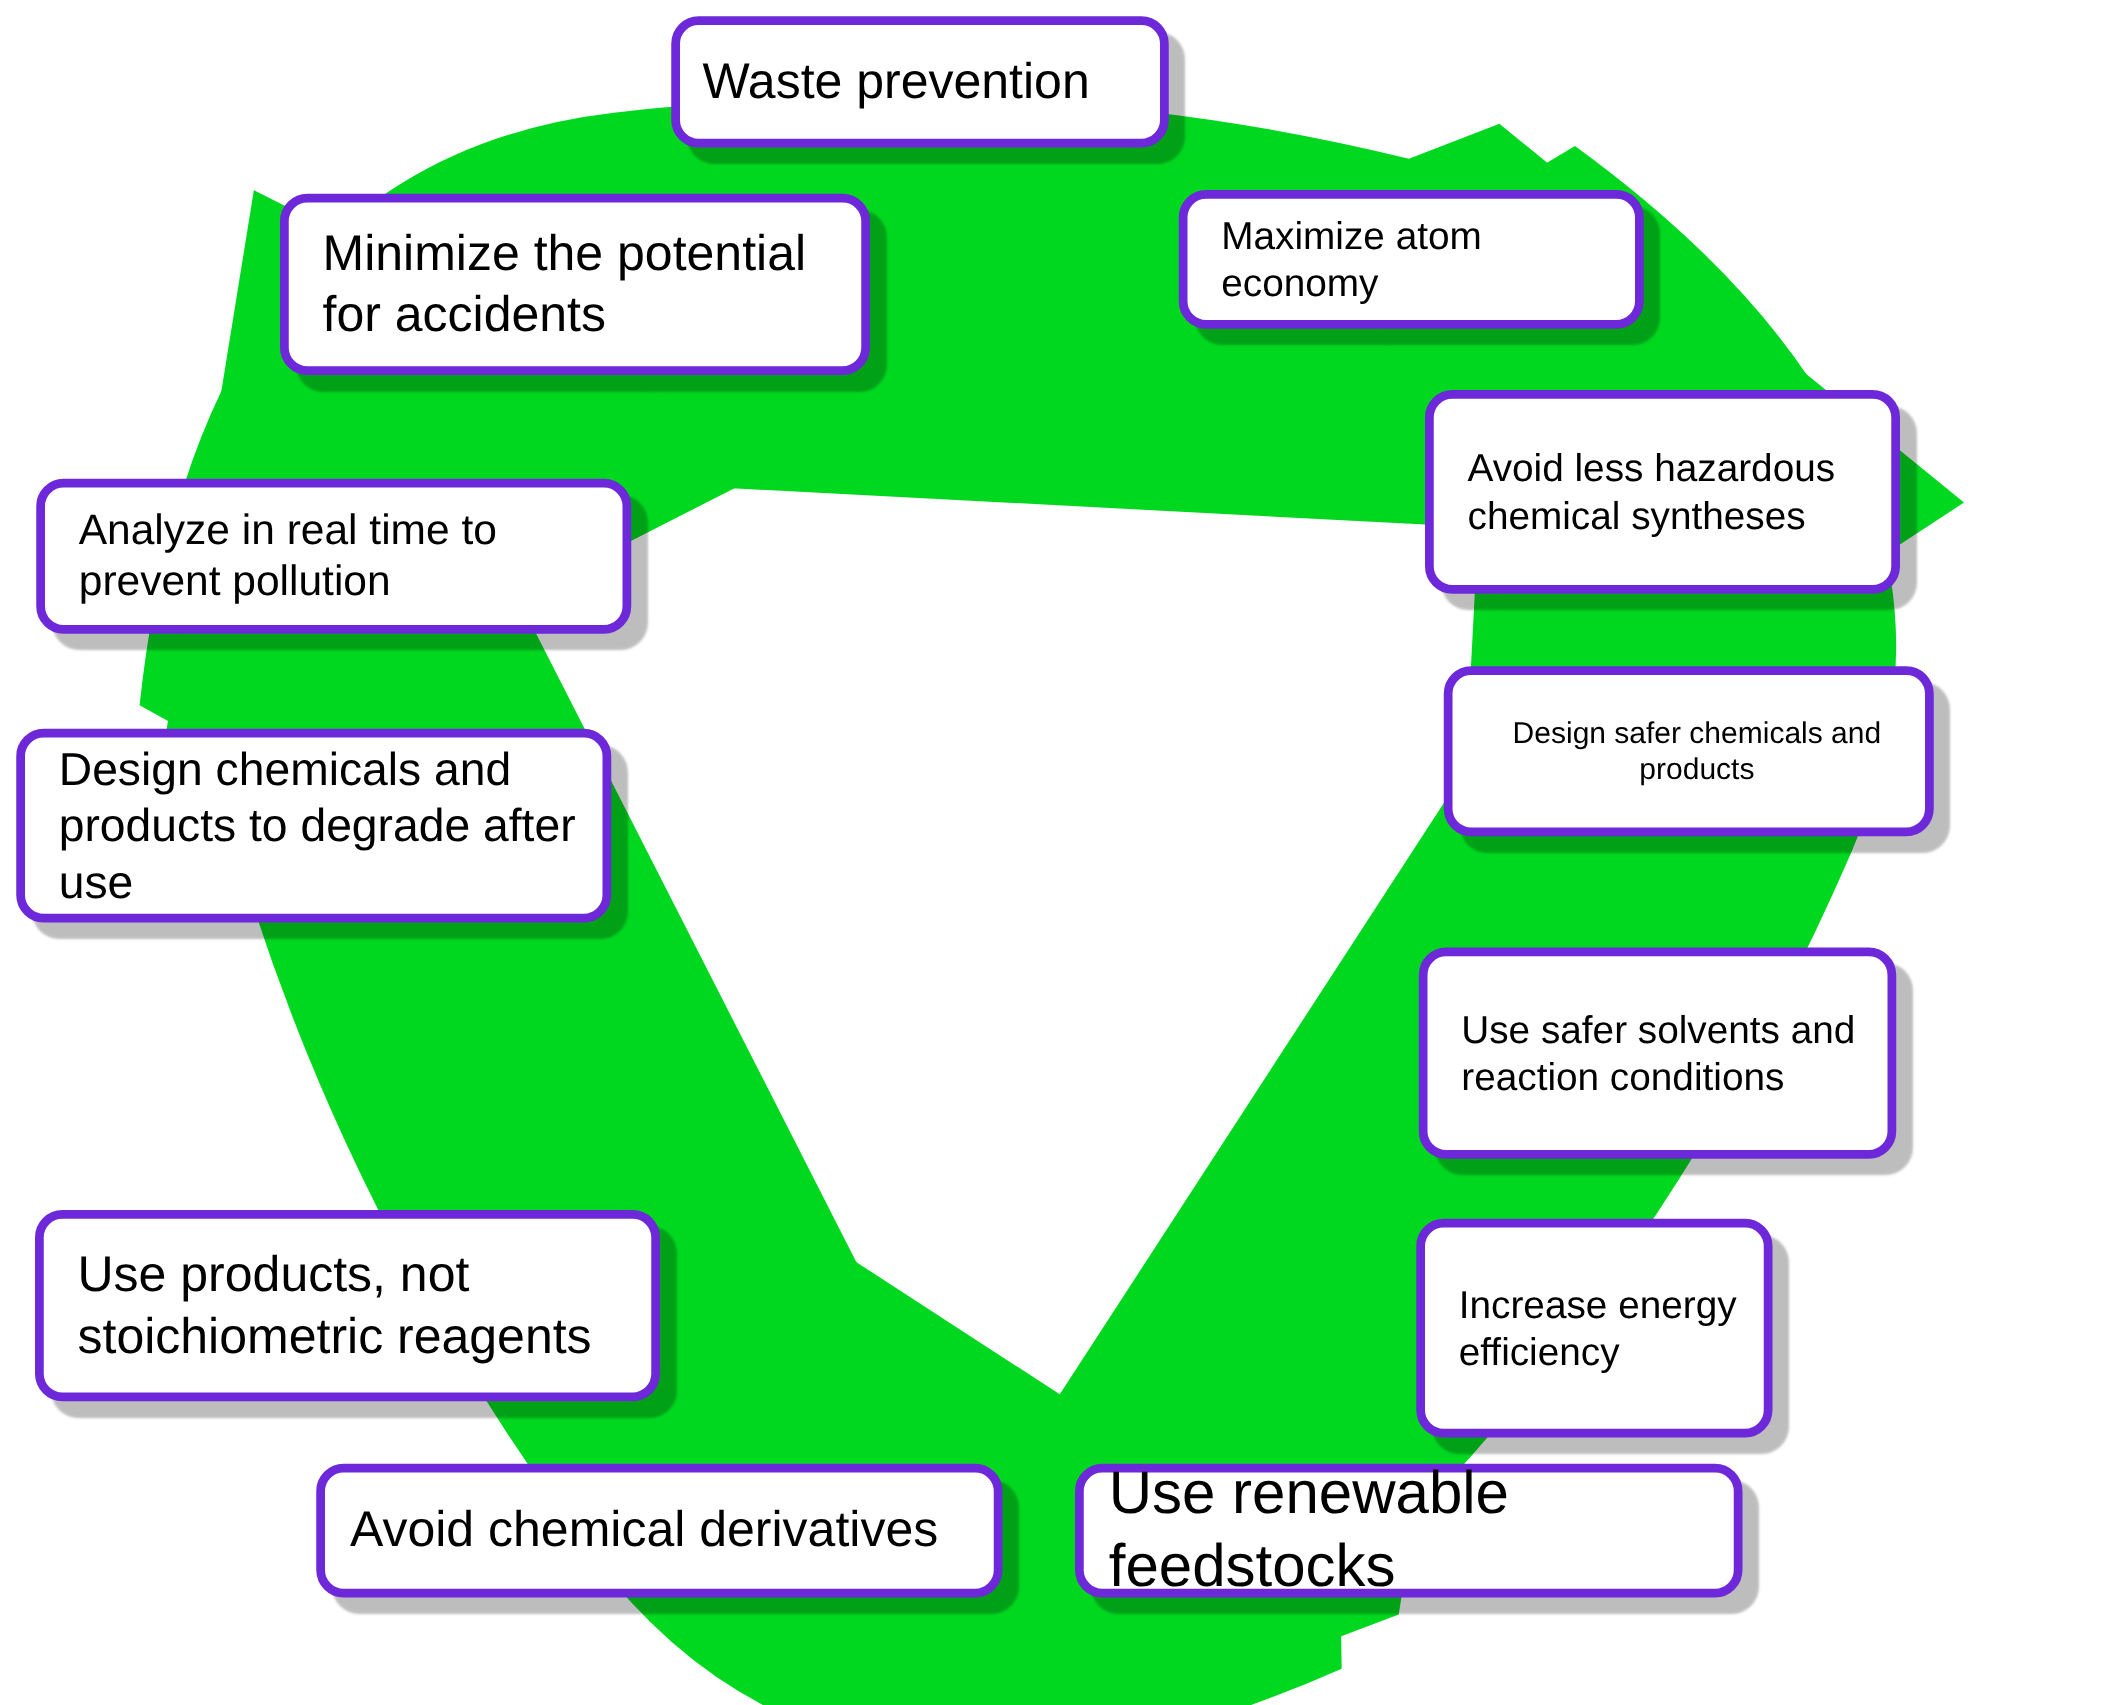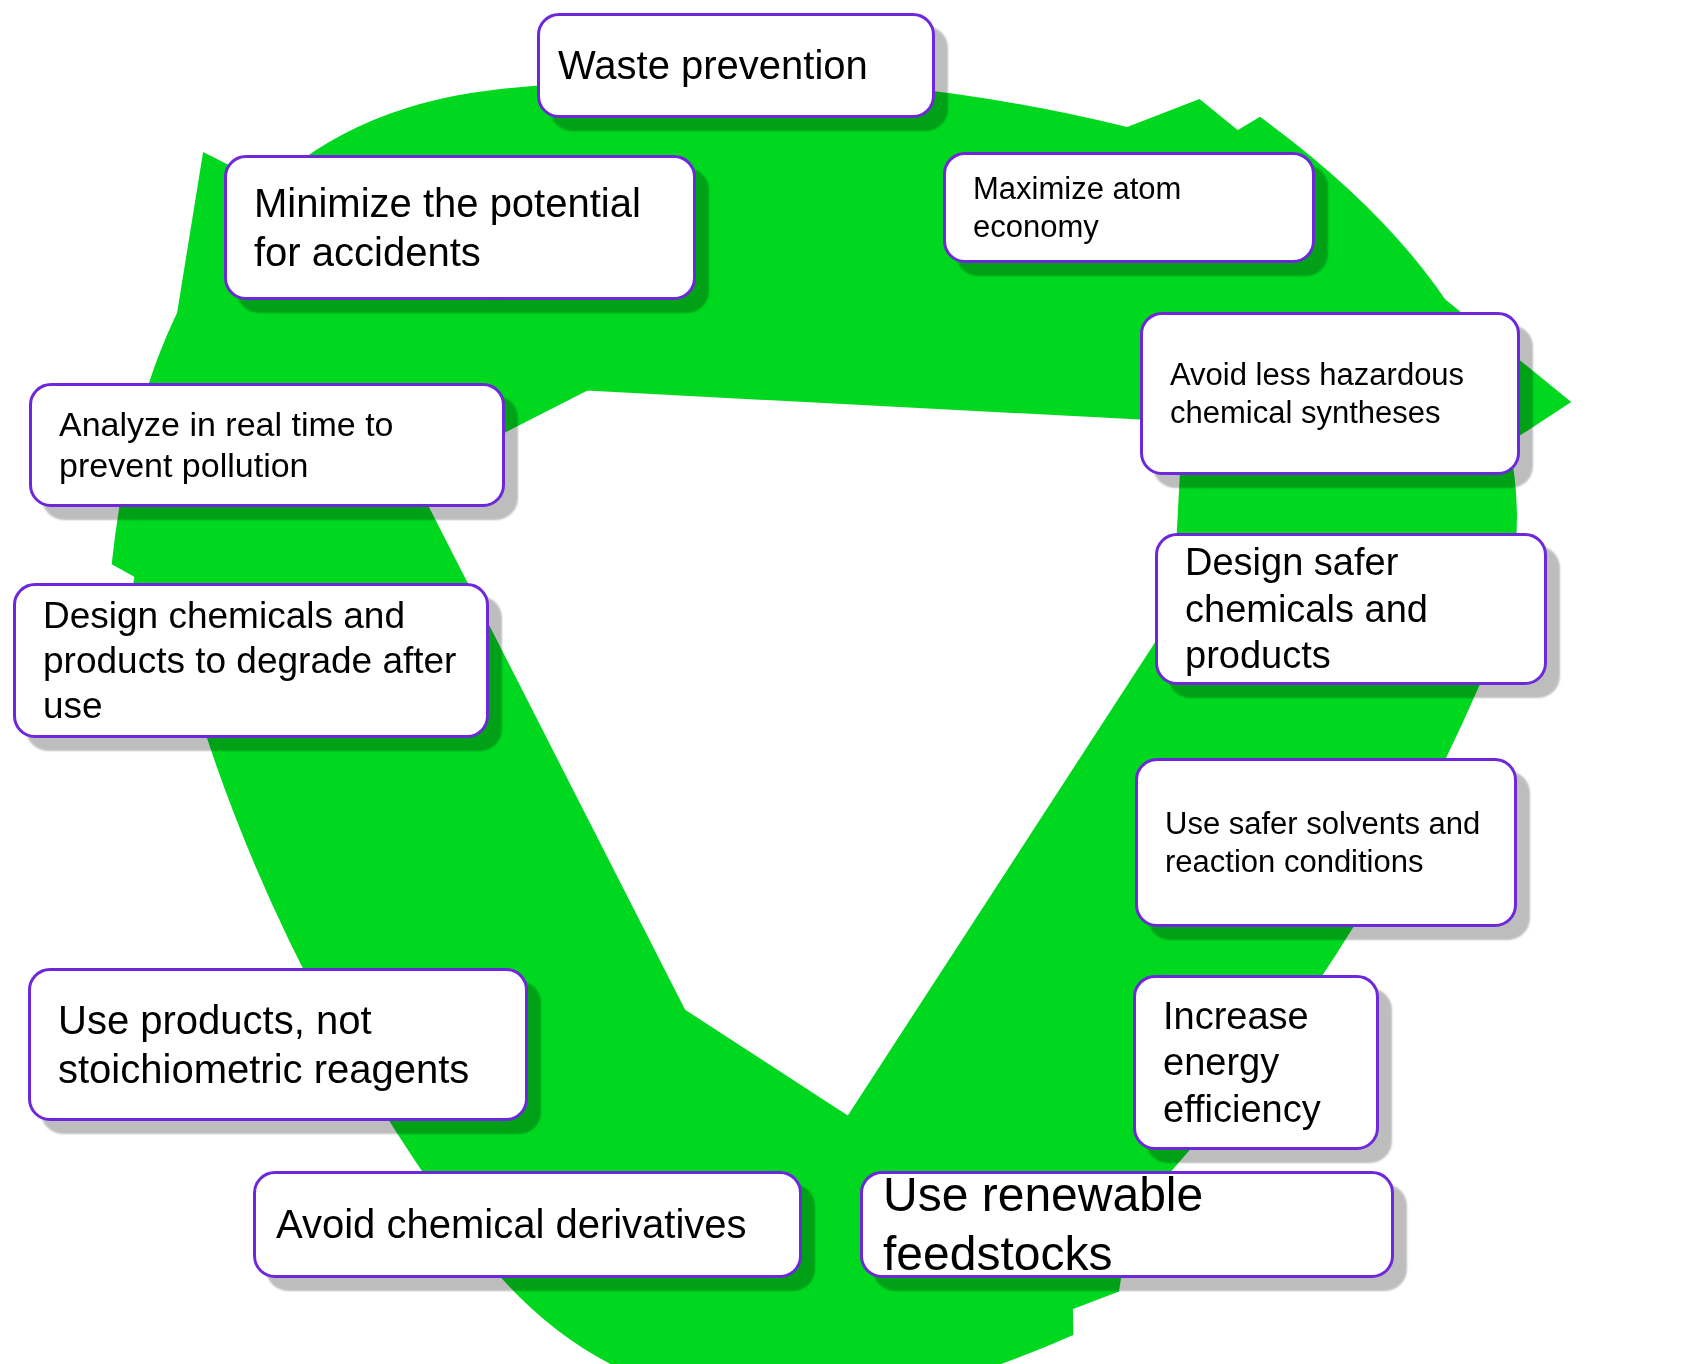--- a/index.html
+++ b/index.html
@@ -8,37 +8,37 @@
     width:1701px;height:1364px;
     background:#ffffff;
     overflow:hidden;
     font-family:"Liberation Sans", sans-serif;
   }
   #recycle-svg{position:absolute;left:0;top:0;width:1701px;height:1364px;}
   .pbox{
     position:absolute;
     box-sizing:border-box;
     background:#ffffff;
-    border:3px solid #6d28d9;
+    border:7px solid #6d28d9;
     border-radius:22px;
     box-shadow:13px 13px 2px rgba(0,0,0,0.26);
     display:flex;
     align-items:center;
     padding:8px 14px 8px 27px;
     color:#000;
     line-height:1.22;
     letter-spacing:0px;
   }
   
   .pbox.b1 {left:537px; top:13px;  width:398px; height:105px; font-size:40px; padding-left:18px;}
   .pbox.b2 {left:943px; top:152px; width:372px; height:111px; font-size:31px;justify-content:flex-end;}
   .pbox.b3 {left:1140px;top:312px; width:380px; height:163px; font-size:31px;}
-  .pbox.b4 {left:1155px;top:533px; width:392px; height:152px; font-size:38px;}
+  .pbox.b4 {left:1155px;top:533px; width:392px; height:136px; font-size:24px;text-align:center;}
   .pbox.b5 {left:1135px;top:758px; width:382px; height:169px; font-size:31px;}
-  .pbox.b6 {left:1133px;top:975px; width:246px; height:175px; font-size:38px;}
+  .pbox.b6 {left:1133px;top:975px; width:285px; height:175px; font-size:31px;}
   .pbox.b7 {left:860px; top:1171px;width:534px; height:107px; font-size:48px; padding-left:20px;}
   .pbox.b8 {left:253px; top:1171px;width:549px; height:107px; font-size:40px; padding-left:20px;}
   .pbox.b9 {left:28px;  top:968px; width:500px; height:153px; font-size:40px;}
   .pbox.b10{left:13px;  top:583px; width:476px; height:155px; font-size:37px;}
   .pbox.b11{left:29px;  top:383px; width:476px; height:124px; font-size:34px;}
   .pbox.b12{left:224px; top:155px; width:472px; height:145px; font-size:40px;}
 </style>
 </head>
 <body>
 

